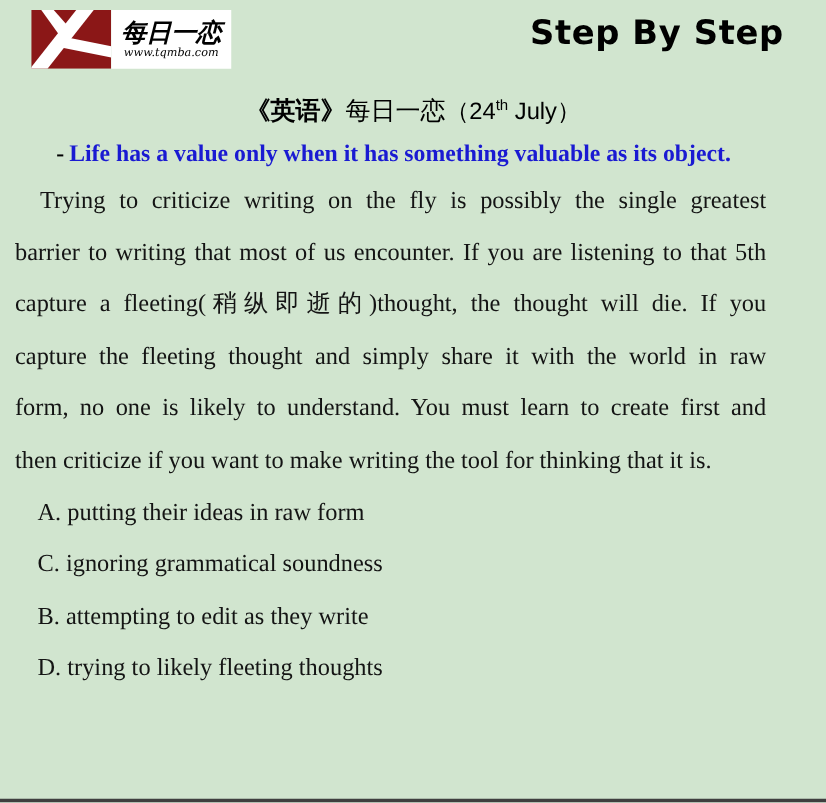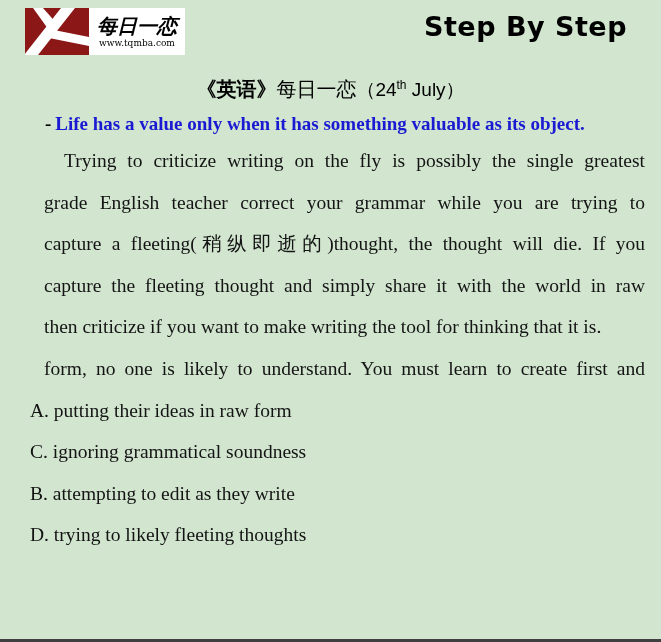--- a/index.html
+++ b/index.html
@@ -17,42 +17,42 @@
   .logo-mark { width:64px; height:47px; display:block; }
   .logo-panel {
     width:96px; background:#ffffff;
     display:flex; flex-direction:column; align-items:center; justify-content:center;
   }
   .logo-cn {
     font-family:"DejaVu Serif", serif; font-style:italic; font-weight:bold;
     font-size:20px; line-height:1.1; color:#000; white-space:nowrap;
   }
   .logo-url {
-    font-family:"DejaVu Serif", serif; 
+    font-family:"DejaVu Serif", serif; font-style:italic;
     font-size:9px; color:#000; margin-top:1px; white-space:nowrap;
   }
   .heading {
     position:absolute; left:424px; top:11px;
     font-family:"DejaVu Sans", sans-serif; font-weight:900;
     font-size:27px; letter-spacing:0.5px; color:#000; white-space:nowrap;
   }
   
   .title-row {
     height:38px; line-height:38px; text-align:center;
     font-size:20px; color:#000; white-space:nowrap;
   }
   .title-book { font-weight:bold; }
   .title-date { font-family:"Liberation Sans", sans-serif; font-size:19px; margin-left:0; }
   .title-date sup { font-size:12px; line-height:0; }
   
   .quote-row { height:32px; line-height:32px; margin-left:45px; font-weight:bold; font-size:19px; white-space:nowrap; }
   .quote-dash { color:#000; }
   .quote-text { color:#1a1ad2; margin-left:4px; }
   
-  .passage { margin:0 44px; width:601px; }
+  .passage { margin:0 12px; width:601px; }
   .pline {
     height:41.6px; line-height:41.6px; font-size:19.5px;
     text-align:justify; text-justify:inter-word; overflow:hidden;
   }
   .jlast { text-align-last:justify; }
   .indent { text-indent:20px; }
   
   .qline, .opt {
     margin:0 30px; height:41.6px; line-height:41.6px; font-size:19.5px; white-space:nowrap;
   }
@@ -83,25 +83,25 @@
   <div class="title-row">
     <span class="title-book">《英语》</span><span>每日一恋</span><span class="title-date"><span>（24</span><sup>th</sup><span> July）</span></span>
   </div>
 
   <div class="quote-row">
     <span class="quote-dash">-</span><span class="quote-text">Life has a value only when it has something valuable as its object.</span>
   </div>
 
   <div class="passage">
     <div class="pline jlast indent">Trying to criticize writing on the fly is possibly the single greatest</div>
-    <div class="pline jlast">grade English teacher correct your grammar while you are trying to</div>
+    <div class="pline jlast">barrier to writing that most of us encounter. If you are listening to that 5th</div>
     <div class="pline jlast">capture a fleeting(稍纵即逝的)thought, the thought will die. If you</div>
     <div class="pline jlast">capture the fleeting thought and simply share it with the world in raw</div>
+    <div class="pline jlast">form, no one is likely to understand. You must learn to create first and</div>
     <div class="pline">then criticize if you want to make writing the tool for thinking that it is.</div>
-    <div class="pline jlast">form, no one is likely to understand. You must learn to create first and</div>
   </div>
 
 
   <div class="opt">A. putting their ideas in raw form</div>
   <div class="opt">C. ignoring grammatical soundness</div>
   <div class="opt">B. attempting to edit as they write</div>
   <div class="opt">D. trying to likely fleeting thoughts</div>
 
   <div class="bottom-bar"></div>
 

